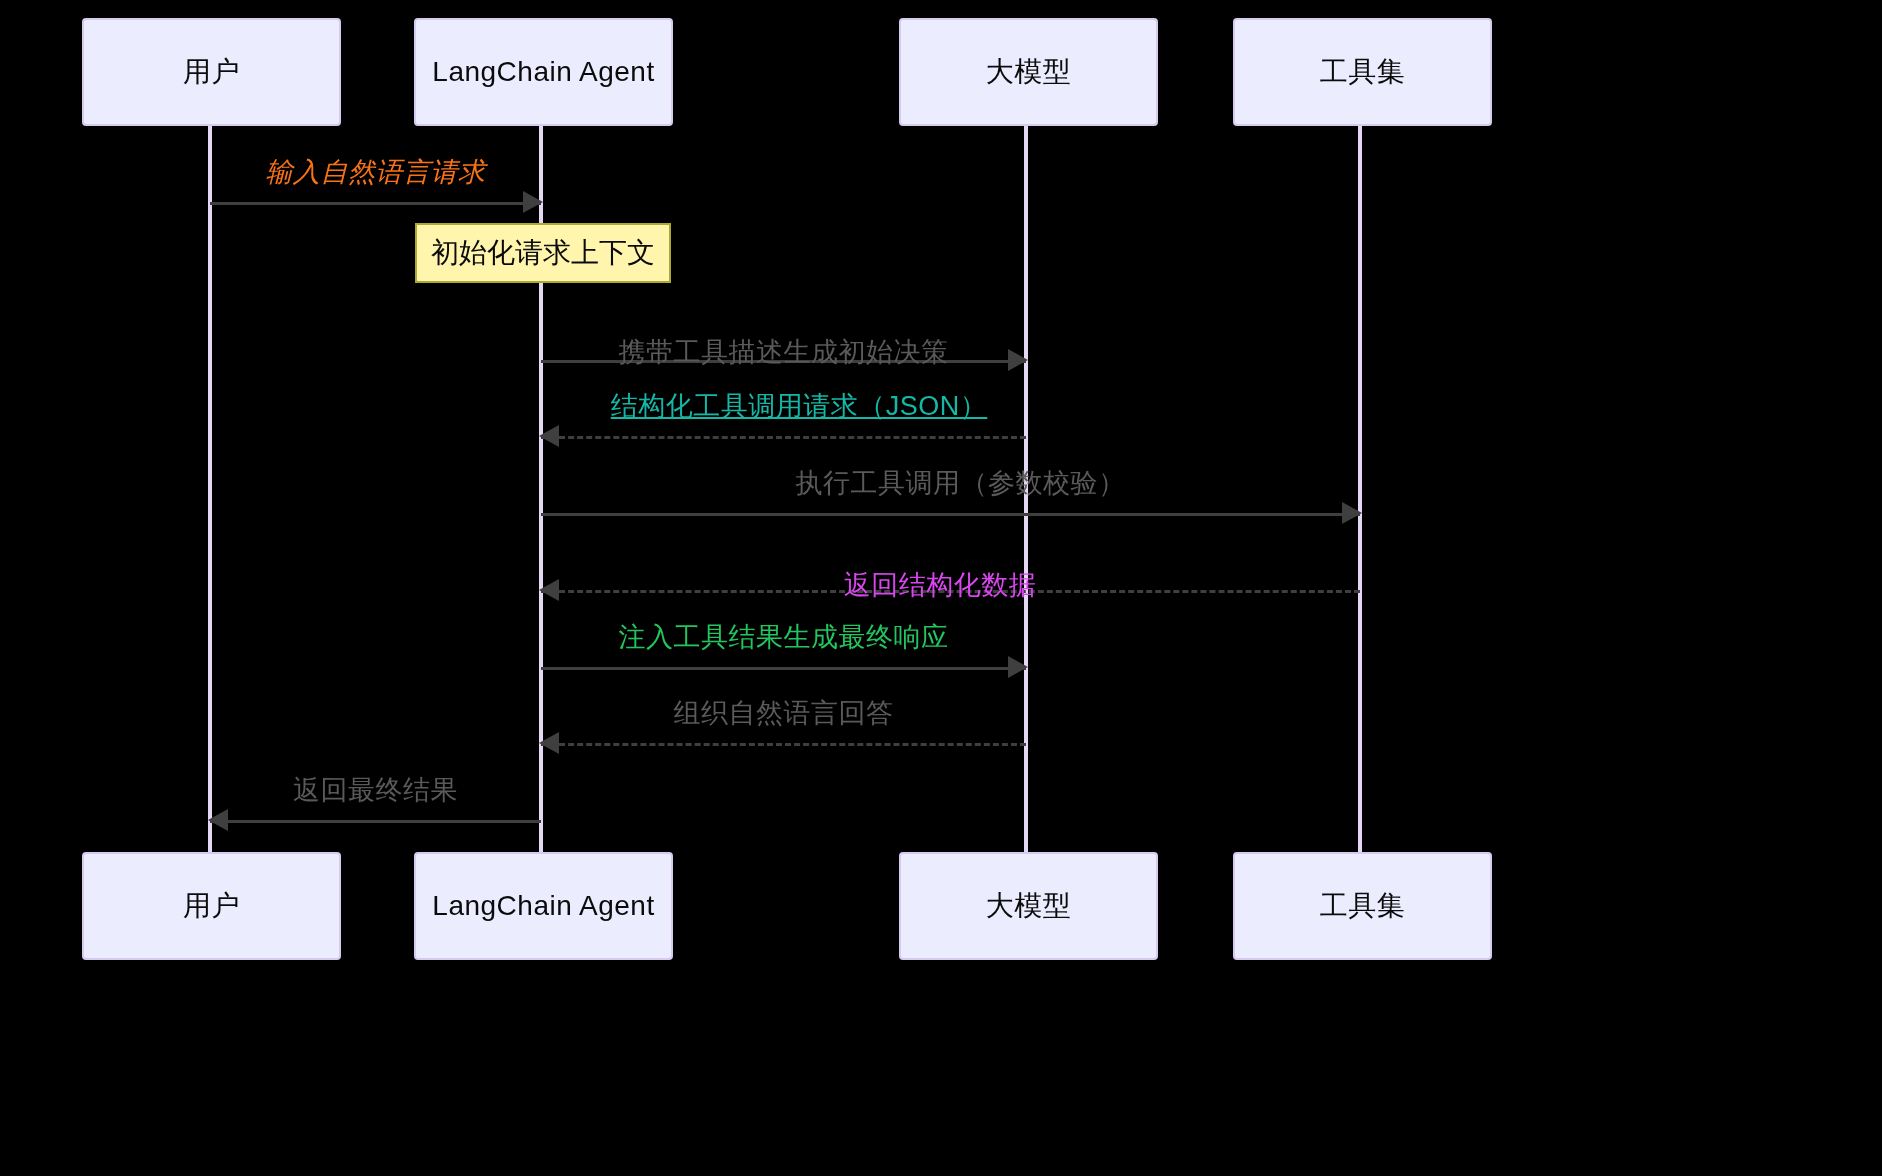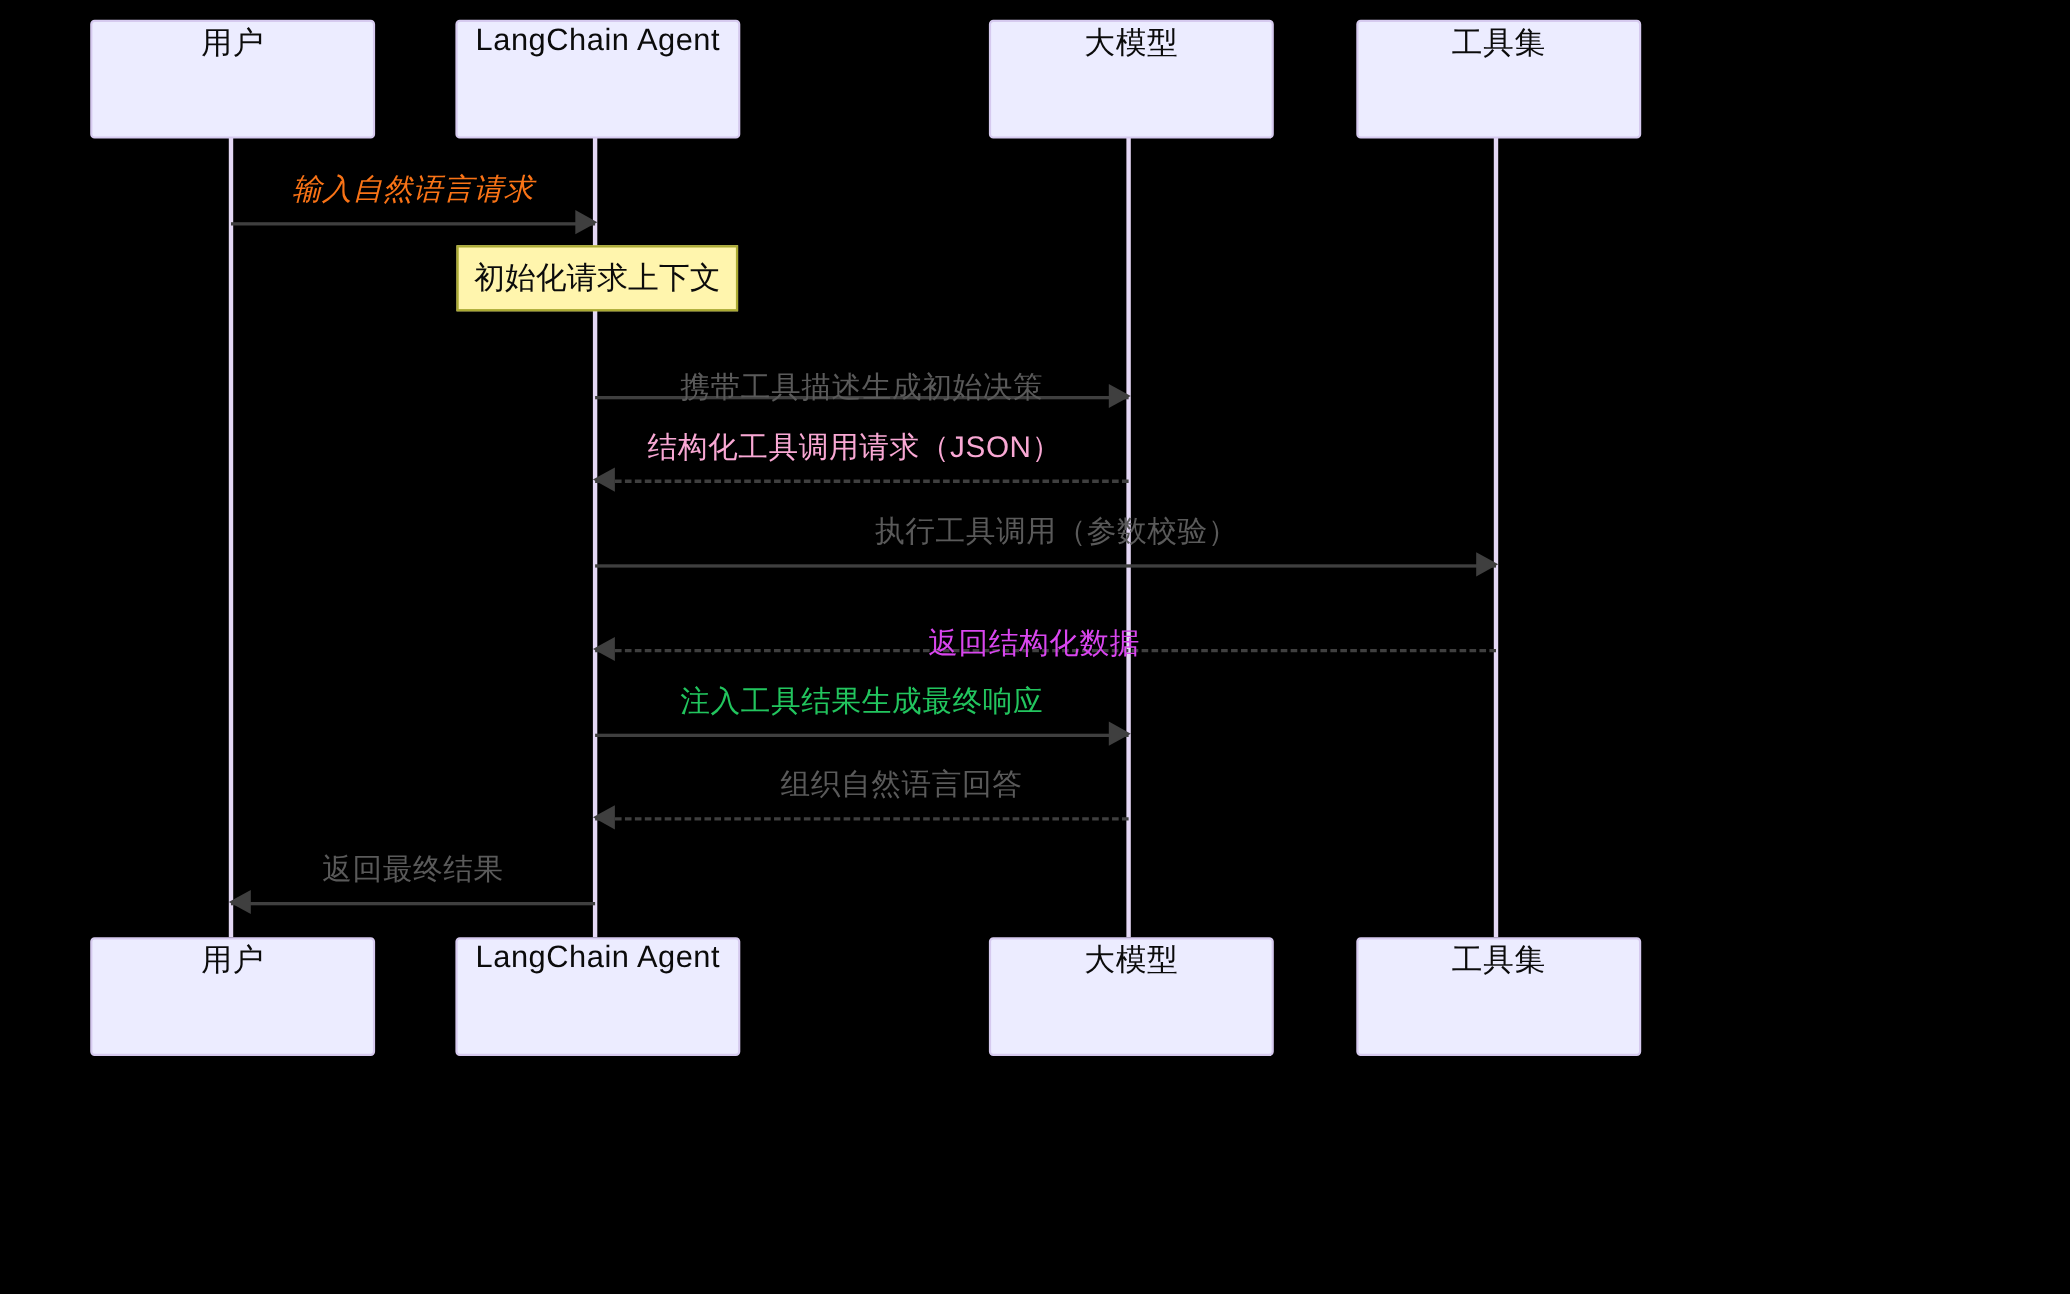--- a/index.html
+++ b/index.html
@@ -1,20 +1,20 @@
 <!DOCTYPE html>
 <html><head>
 <meta charset="utf-8">
 <style>
   html,body{margin:0;padding:0;background:#000;}
   body{width:1882px;height:1176px;overflow:hidden;font-family:"Liberation Sans","DejaVu Sans",sans-serif;}
   #stage{position:relative;width:1882px;height:1176px;background:#000;}
   .lifeline{position:absolute;width:4px;background:#E4D8F5;}
   .pbox{position:absolute;background:#ECECFF;border:2px solid #D6CAEF;border-radius:4px;
-        display:flex;align-items:flex-start;justify-content:center;color:#0b0b0b;font-size:28px;letter-spacing:.5px;}
+        display:flex;align-items:center;justify-content:center;color:#0b0b0b;font-size:28px;letter-spacing:.5px;}
   .note{position:absolute;background:#FFF5AD;border:2px solid #AAAA33;
         display:flex;align-items:center;justify-content:center;color:#0b0b0b;font-size:28px;}
   .msg{position:absolute;height:0;}
   .mline{position:absolute;left:0;top:0;height:0;border-top:3px solid #3f3f3f;width:100%;}
   .mline.dashed{border-top:3px dashed #3f3f3f;}
   .mlabel{position:absolute;color:#5a5a5a;font-size:27px;white-space:nowrap;
           transform:translate(-50%,-100%);letter-spacing:.5px;}
   .head{position:absolute;top:0;width:0;height:0;}
   .head.right{right:-2px;transform:translateY(-11px);
     border-top:11px solid transparent;border-bottom:11px solid transparent;border-left:20px solid #3f3f3f;}
@@ -52,41 +52,41 @@
         <div class="mlabel" style="left: 165.5px; top: -12px; color: #f97316; font-style: italic;">输入自然语言请求</div>
       </div>
       <div class="msg" style="left: 541px; top: 360px; width: 485px;">
         <div class="mline" style="border-top-color: rgb(63, 63, 63);"></div>
         <div class="head right"></div>
         <div class="mlabel" style="left: 242.5px; top: -12px; color: rgb(90, 90, 90); margin-top: 22px;">携带工具描述生成初始决策</div>
       </div>
       <div class="msg" style="left: 541px; top: 436px; width: 485px;">
         <div class="mline dashed" style="border-top-color: rgb(63, 63, 63);"></div>
         <div class="head left"></div>
-        <div class="mlabel" style="left: 236px; top: -12px; color: #f9a8d4;">结构化工具调用请求（JSON）</div>
+        <div class="mlabel" style="left: 258px; top: -12px; color: #14b8a6; text-decoration: underline;">结构化工具调用请求（JSON）</div>
       </div>
       <div class="msg" style="left: 541px; top: 513px; width: 819px;">
         <div class="mline" style="border-top-color: rgb(63, 63, 63);"></div>
         <div class="head right"></div>
         <div class="mlabel" style="left: 409.5px; top: -12px; color: rgb(90, 90, 90); margin-left: 10px;">执行工具调用（参数校验）</div>
       </div>
       <div class="msg" style="left: 541px; top: 590px; width: 819px;">
         <div class="mline dashed" style="border-top-color: rgb(63, 63, 63);"></div>
         <div class="head left"></div>
         <div class="mlabel" style="left: 399px; top: -12px; color: #d946ef; margin-top: 25px;">返回结构化数据</div>
       </div>
       <div class="msg" style="left: 541px; top: 667px; width: 485px;">
         <div class="mline" style="border-top-color: rgb(63, 63, 63);"></div>
         <div class="head right"></div>
         <div class="mlabel" style="left: 242.5px; top: -12px; color: #22c55e;">注入工具结果生成最终响应</div>
       </div>
       <div class="msg" style="left: 541px; top: 743px; width: 485px;">
         <div class="mline dashed" style="border-top-color: rgb(63, 63, 63);"></div>
         <div class="head left"></div>
-        <div class="mlabel" style="left: 242.5px; top: -12px; color: rgb(90, 90, 90); margin-left: 36px;">组织自然语言回答</div>
+        <div class="mlabel" style="left: 242.5px; top: -12px; color: rgb(90, 90, 90);">组织自然语言回答</div>
       </div>
       <div class="msg" style="left: 210px; top: 820px; width: 331px;">
         <div class="mline" style="border-top-color: rgb(63, 63, 63);"></div>
         <div class="head left"></div>
         <div class="mlabel" style="left: 165.5px; top: -12px; color: rgb(90, 90, 90);">返回最终结果</div>
       </div>
     </div>
   <div id="notes">
       <div class="note" style="left: 415px; top: 223px; width: 252px; height: 56px; background: rgb(255, 245, 173); border-color: rgb(170, 170, 51);">
         <span>初始化请求上下文</span>

